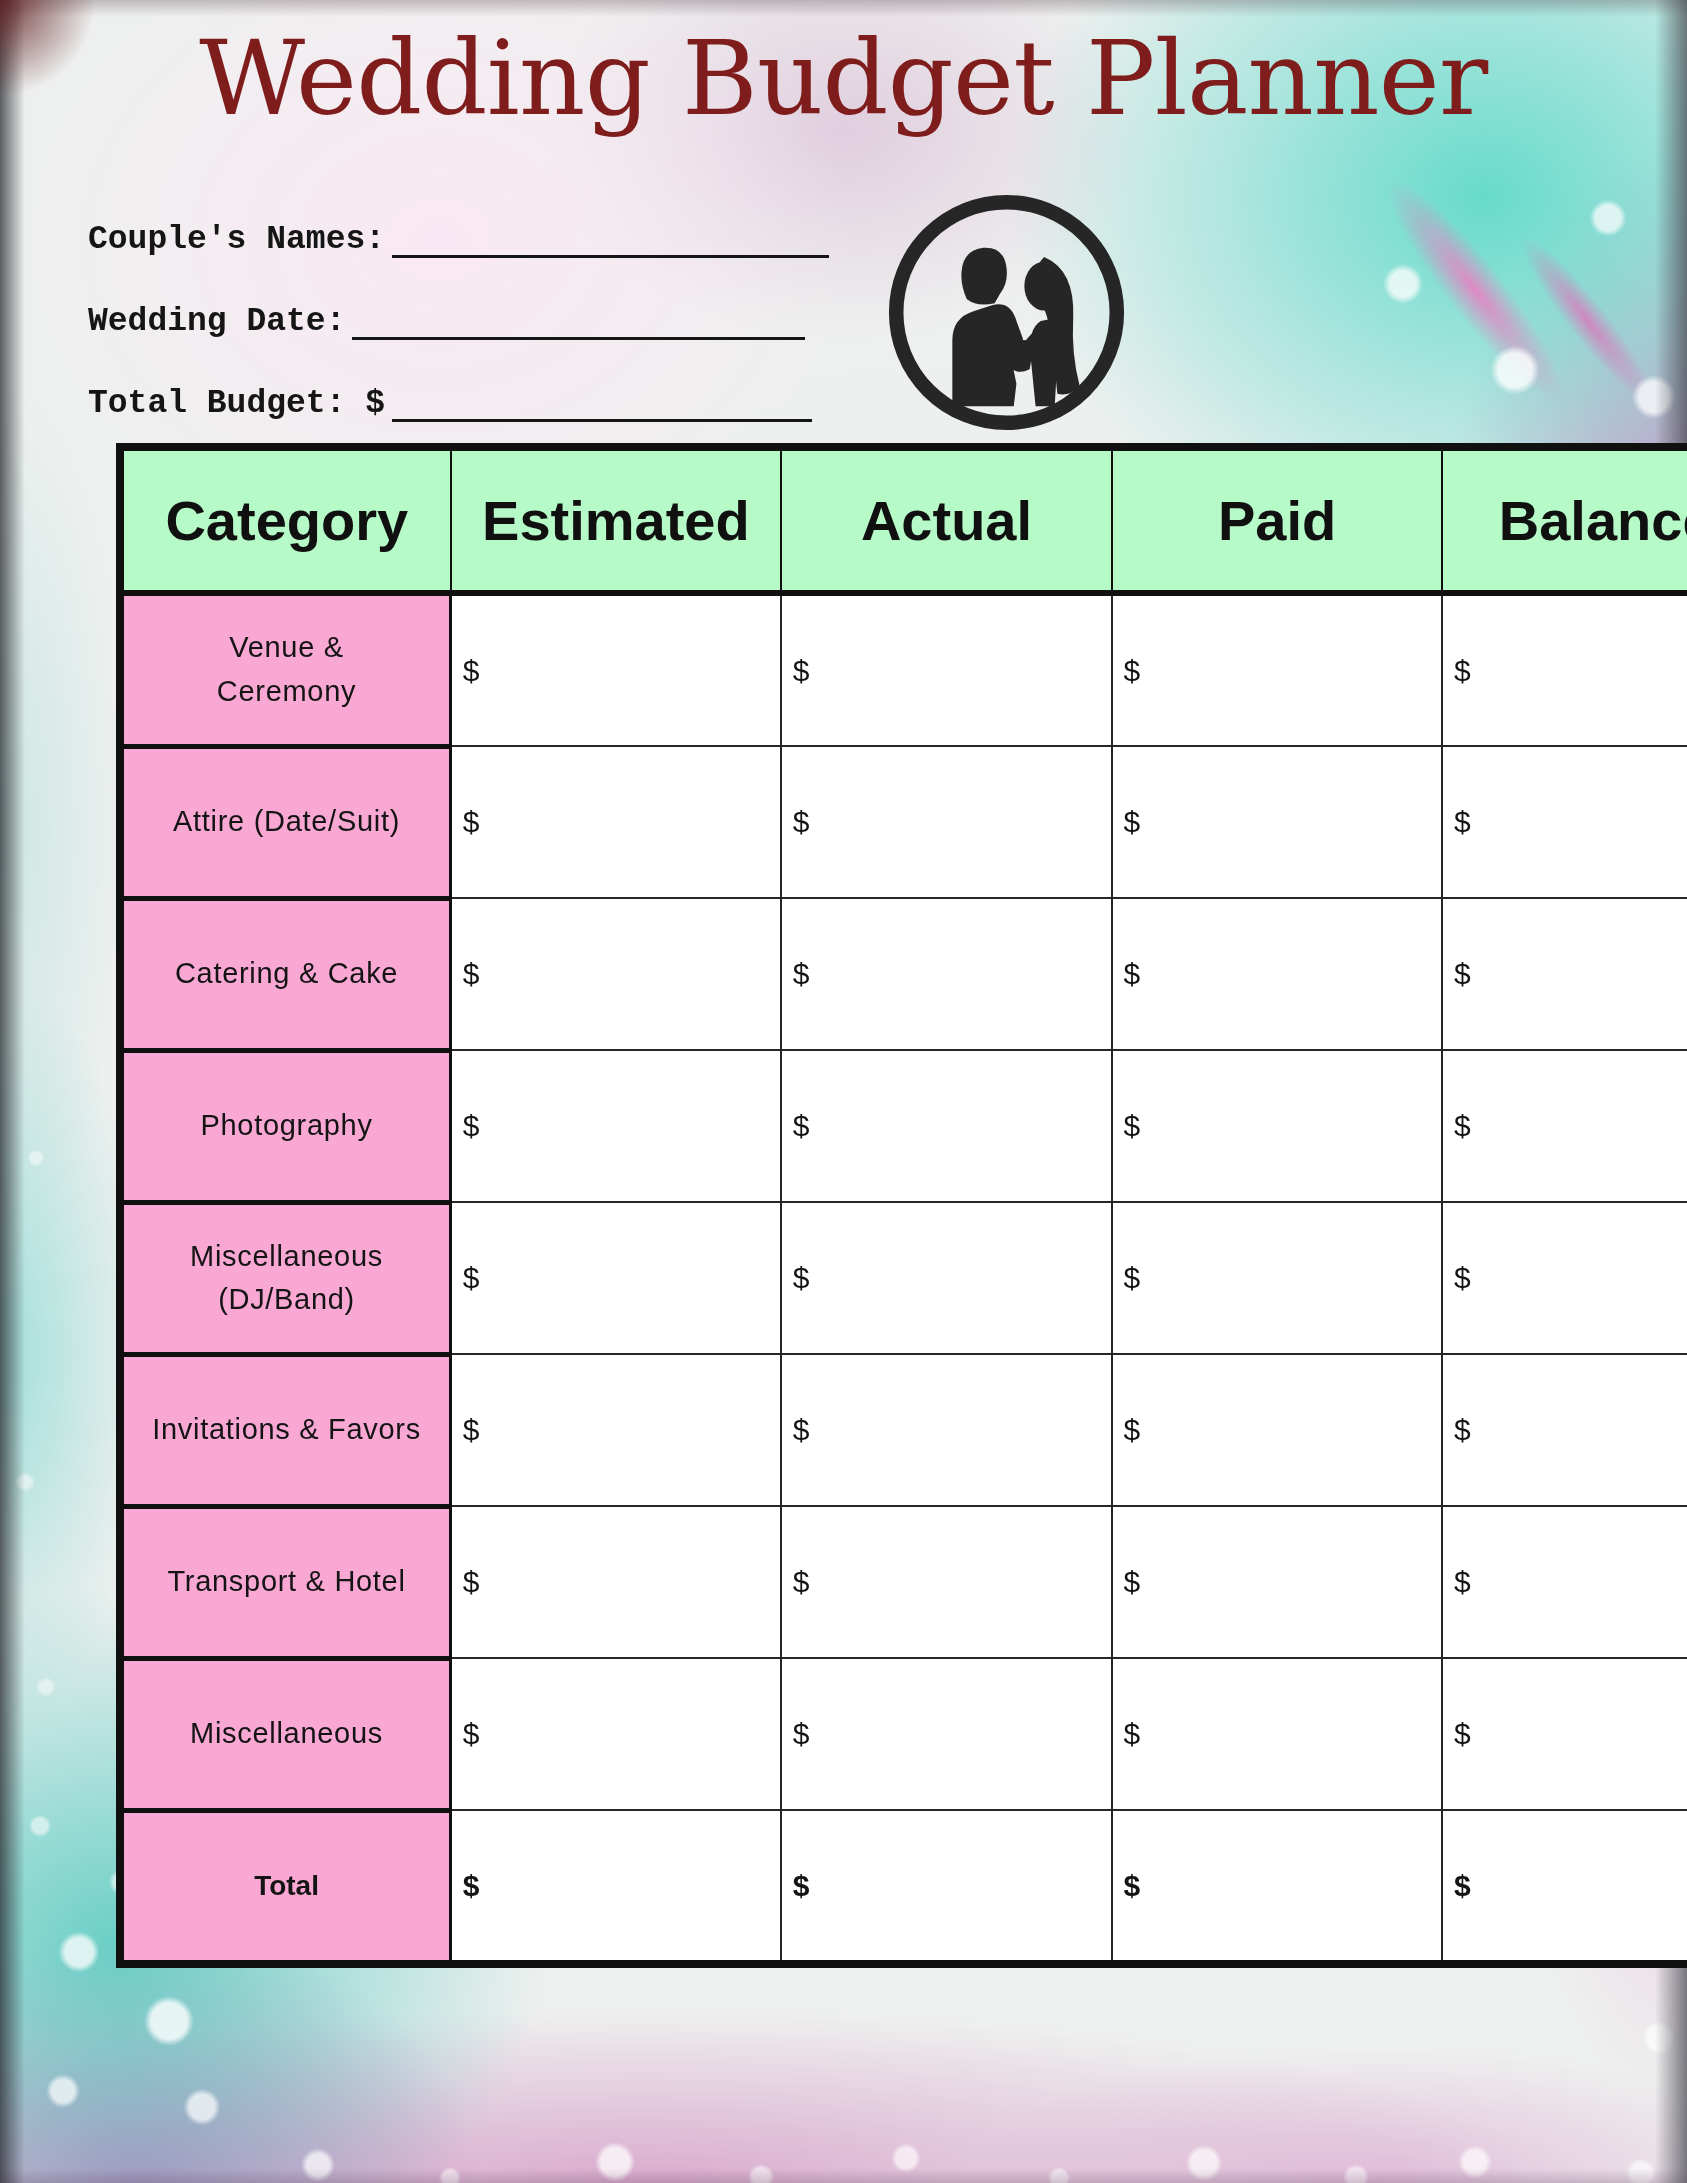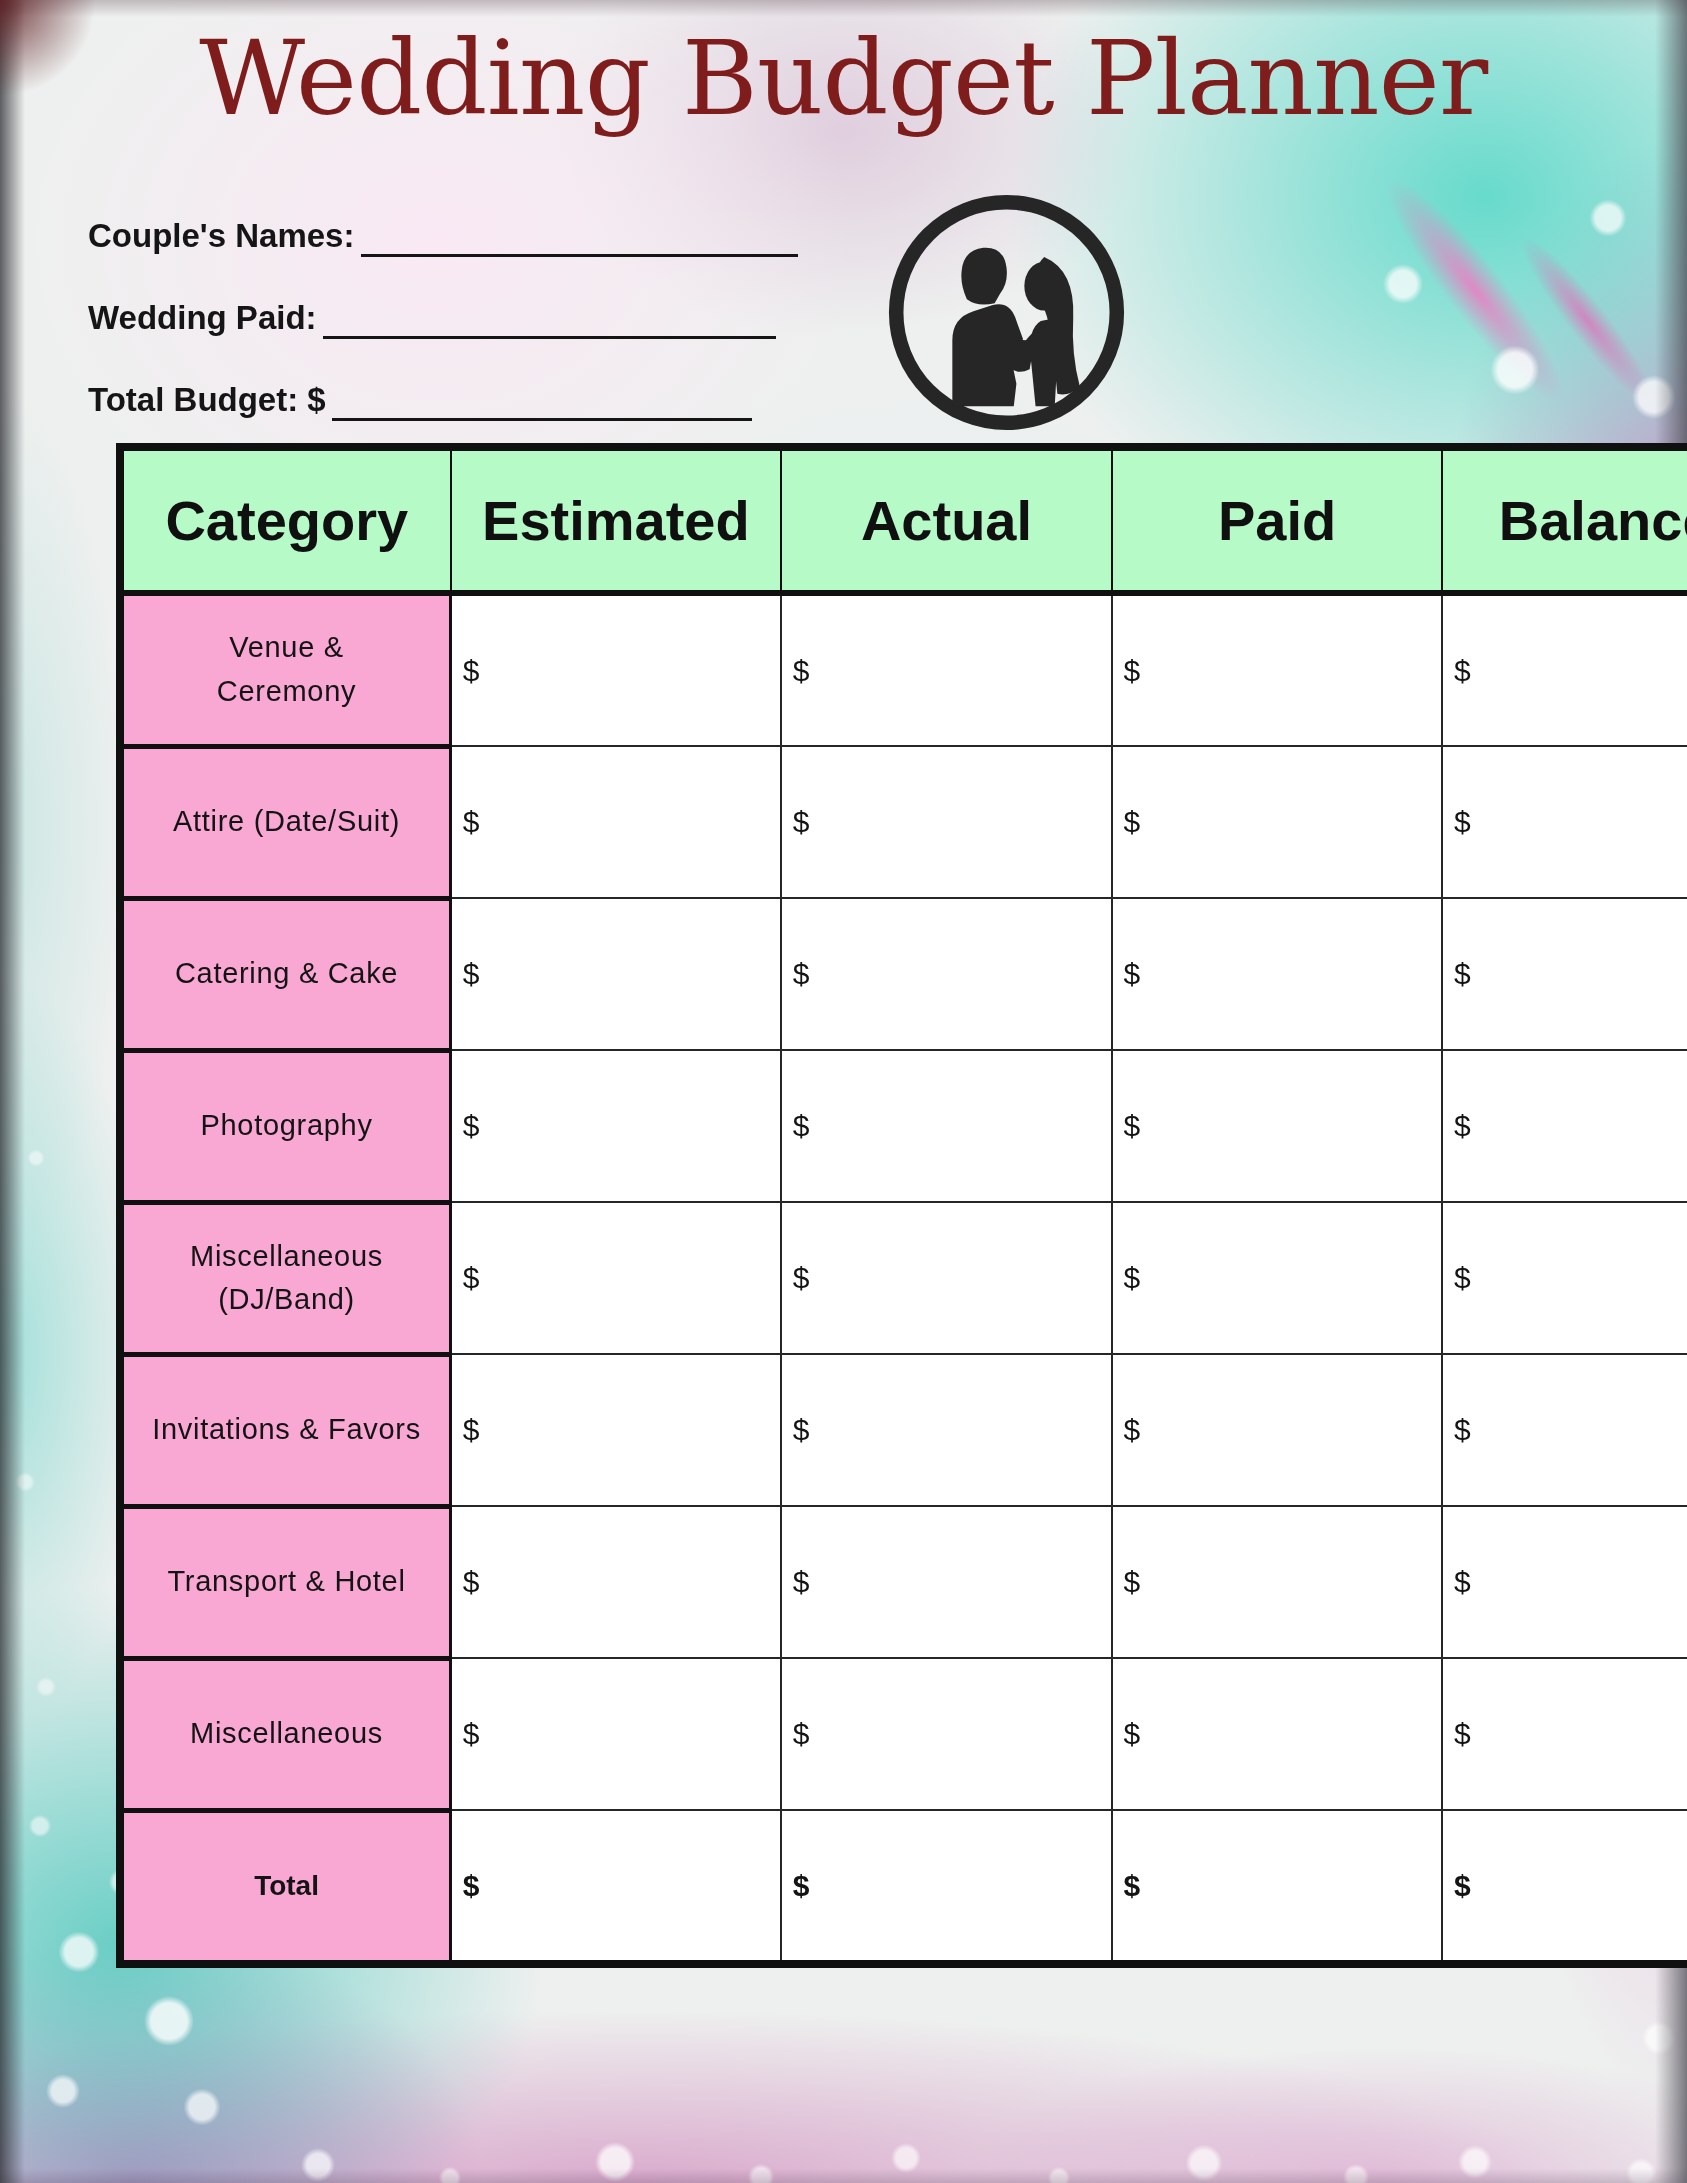--- a/index.html
+++ b/index.html
@@ -81,21 +81,21 @@
       linear-gradient(180deg, rgba(70,45,55,.28), rgba(70,45,55,0) 17px),
       linear-gradient(0deg, rgba(80,55,80,.22), rgba(80,55,80,0) 14.6px);
   }
   
   .title{
     position:absolute;top:18.5px;left:0;width:100%;margin:0;text-align:center;
     font-family:"DejaVu Serif",serif;font-weight:400;font-size:103px;line-height:1.15;
     color:#7f1d1d;letter-spacing:-0.7px;
   }
   .fields{position:absolute;left:88px;top:218px;}
-  .field{display:flex;margin-bottom:42px;height:40px;}
+  .field{display:flex;align-items:flex-end;margin-bottom:42px;height:40px;font-family:Liberation Mono, monospace;}
   .flabel{font-weight:700;font-size:33px;color:#151515;line-height:1.1;white-space:nowrap;}
   .fline{display:inline-block;height:36px;border-bottom:3.3px solid #151515;margin-left:6.6px;}
   .fline.w1{width:437px;} .fline.w2{width:453px;} .fline.w3{width:420px;}
 
   .logo{position:absolute;left:881px;top:187px;width:251px;height:251px;}
   .logo svg{width:100%;height:100%;display:block;}
 
   table.budget{
     position:absolute;left:88px;top:443px;width:1661px;
     border-collapse:collapse;table-layout:fixed;background:#fff;
@@ -148,21 +148,21 @@
       </g>
     </svg>
   </div>
 
   <div class="fields">
     <div class="field">
       <span class="flabel">Couple's Names:</span>
       <span class="fline w1"></span>
     </div>
     <div class="field">
-      <span class="flabel">Wedding Paid:</span>
+      <span class="flabel">Wedding Date:</span>
       <span class="fline w2"></span>
     </div>
     <div class="field">
       <span class="flabel">Total Budget: $</span>
       <span class="fline w3"></span>
     </div>
   </div>
 
   <table class="budget">
     <colgroup>

